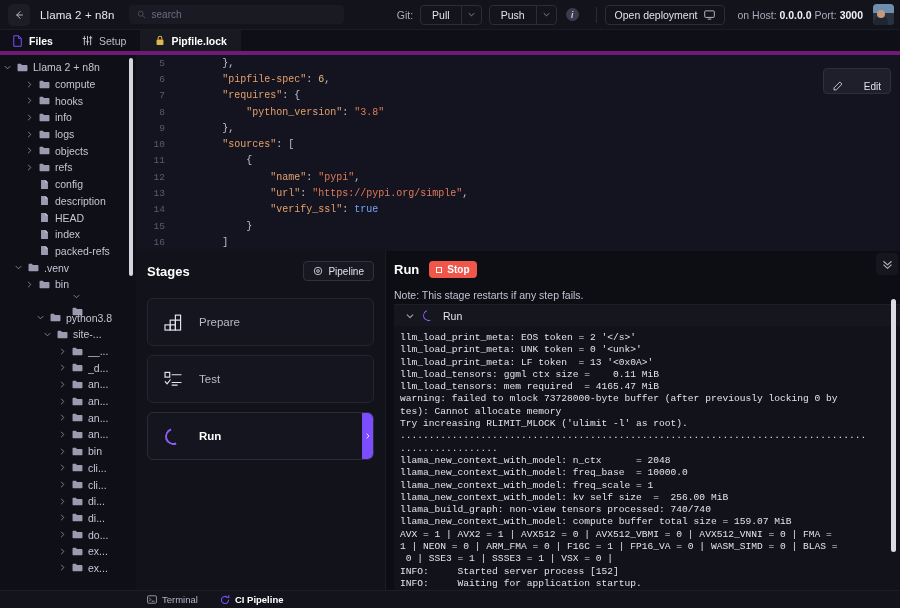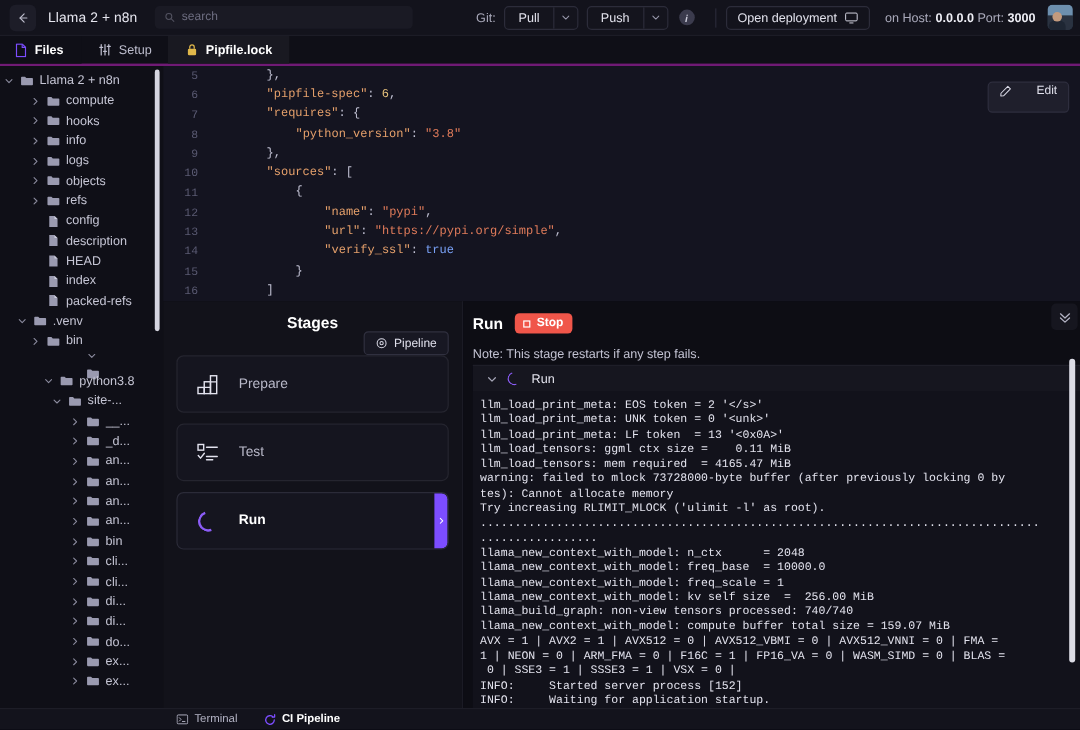--- a/index.html
+++ b/index.html
@@ -80,21 +80,21 @@
   }
   .avatar .sky { position:absolute; left:0; top:0; width:100%; height:45%; background:#6d8fae; }
   .avatar .mid { position:absolute; left:0; top:45%; width:100%; height:55%; background:#2a3240; }
   .avatar .head { position:absolute; left:4px; top:6px; width:8px; height:8px; border-radius:50%; background:#c29a7e; }
   .avatar .body { position:absolute; left:1px; top:13px; width:14px; height:9px; border-radius:5px 5px 0 0; background:#1e2633; }
 
   
   .tabstrip {
     height: 25px; flex: 0 0 25px;
     background: #0f0f17; display: flex; align-items: stretch;
-    border-bottom: 2px solid #701a75;
+    border-bottom: 4px solid #701a75;
   }
   .tab {
     display: flex; align-items: center; gap: 6px;
     padding: 0 14px; font-size: 10.5px; cursor: pointer;
     color: #bdbdcd; position: relative;
   }
   .tab.active { background: #191921; color: #ffffff; font-weight: bold; }
   .tab.files { background: #0f0f17; color: #ffffff; font-weight: bold; width: 68px; padding-left: 12px;}
   .tab .ico { width: 11px; height: 11px; display: flex; align-items: center; justify-content: center; }
 
@@ -136,36 +136,36 @@
   .ctext { white-space: pre; color: #cfcfe0; }
   .k-key { color: #e5a06b; }
   .k-str { color: #e07b5a; }
   .k-num { color: #e5c07b; }
   .k-bool { color: #7aa2f7; }
   .k-punc { color: #c0c0d2; }
   .edit-btn {
     position: absolute; right: 9px; top: 13px;
     height: 19px; padding: 12px 9px; border-radius: 4px;
     background: #1f1f2c; border: 1px solid #2e2e3e;
-    display: flex; align-items: flex-end; gap: 21px;
+    display: flex; align-items: flex-start; gap: 21px;
     font-size: 10px; color: #e0e0ec; cursor: pointer;
     font-family: "Liberation Sans", sans-serif;
   }
 
   
   .lower { flex: 1 1 auto; display: flex; min-height: 0; background: #0d0d14; }
 
   
   .stages {
     width: 250px; flex: 0 0 250px;
     background: #12121a; padding: 10px 11px 0 11px;
     border-right: 1px solid #1b1b25;
     position: relative;
   }
-  .stages-head { display: flex; align-items: center; margin-bottom: 0; flex-direction: column; }
+  .stages-head { display: flex; align-items: center; margin-bottom: 17px; }
   .stages-title { font-size: 13px; font-weight: bold; color: #ffffff; }
   .configure-btn {
     margin-left: auto; height: 20px; padding: 0 9px;
     border: 1px solid #30303f; border-radius: 4px;
     display: flex; align-items: center; gap: 5px;
     font-size: 10px; color: #e0e0ec; cursor: pointer; background: #181823;
   }
   .stage-card {
     height: 48px; border: 1px solid #25252f; border-radius: 6px;
     background: #15151f; margin-bottom: 9px;

